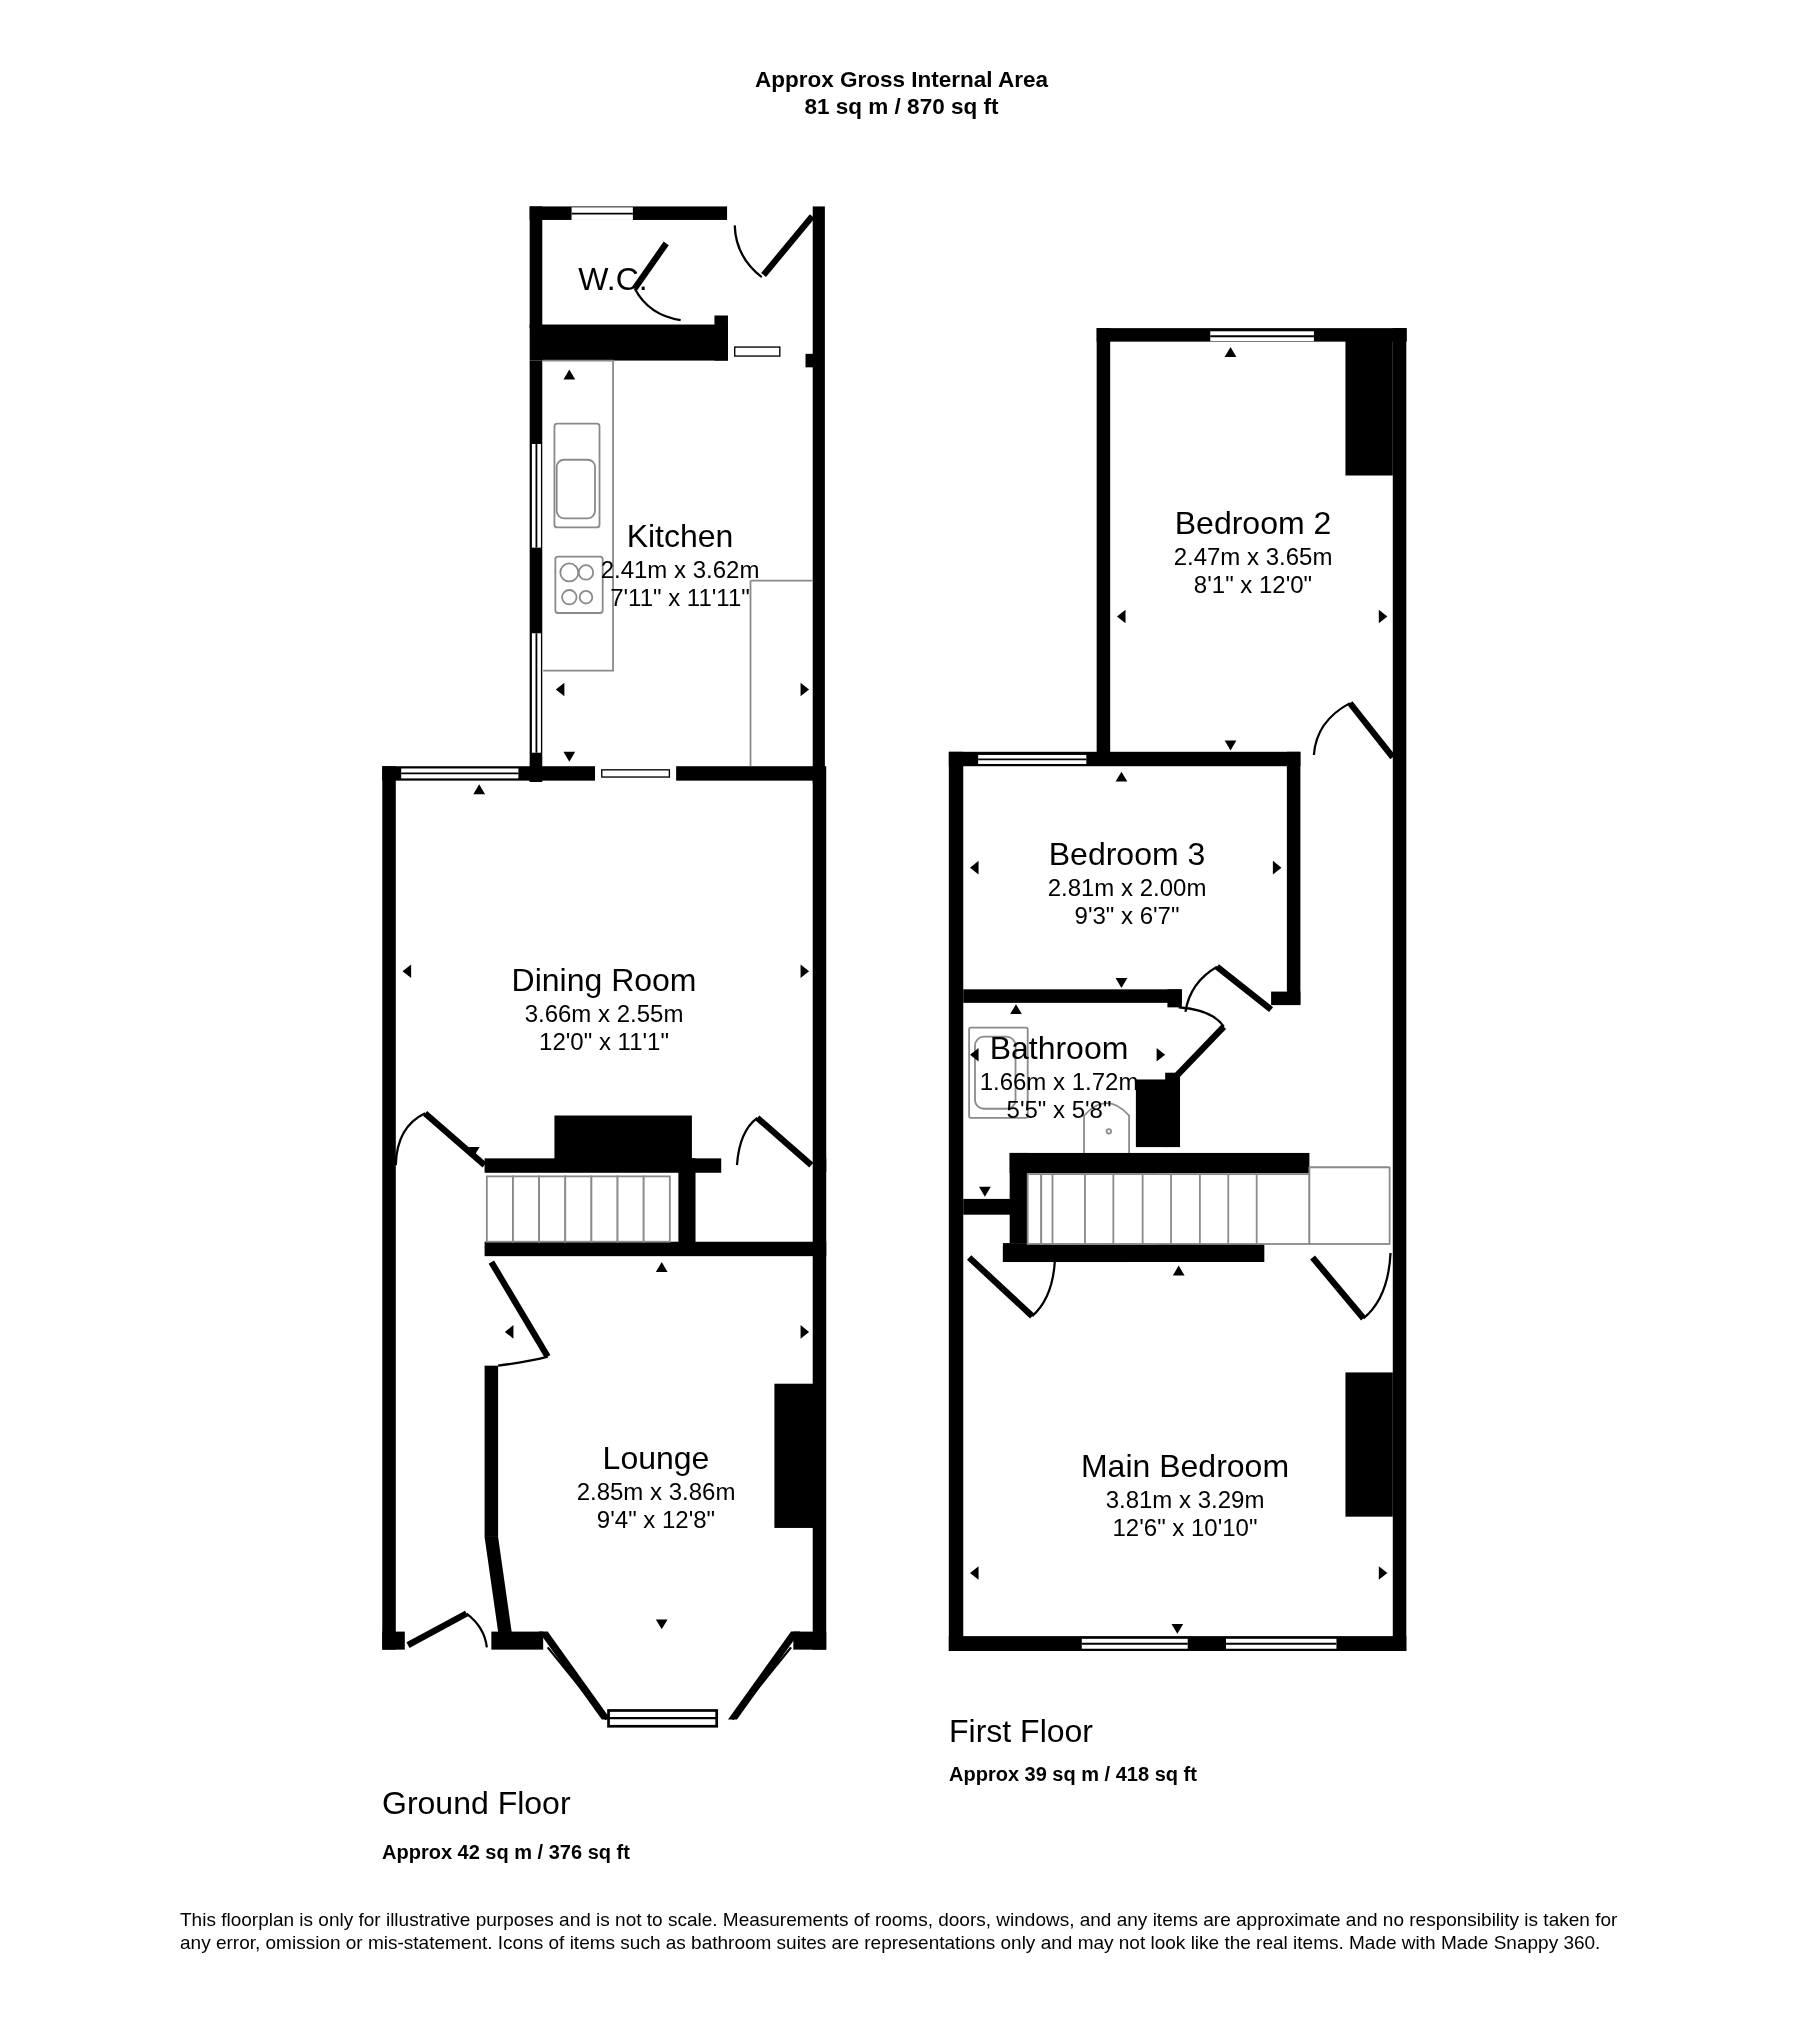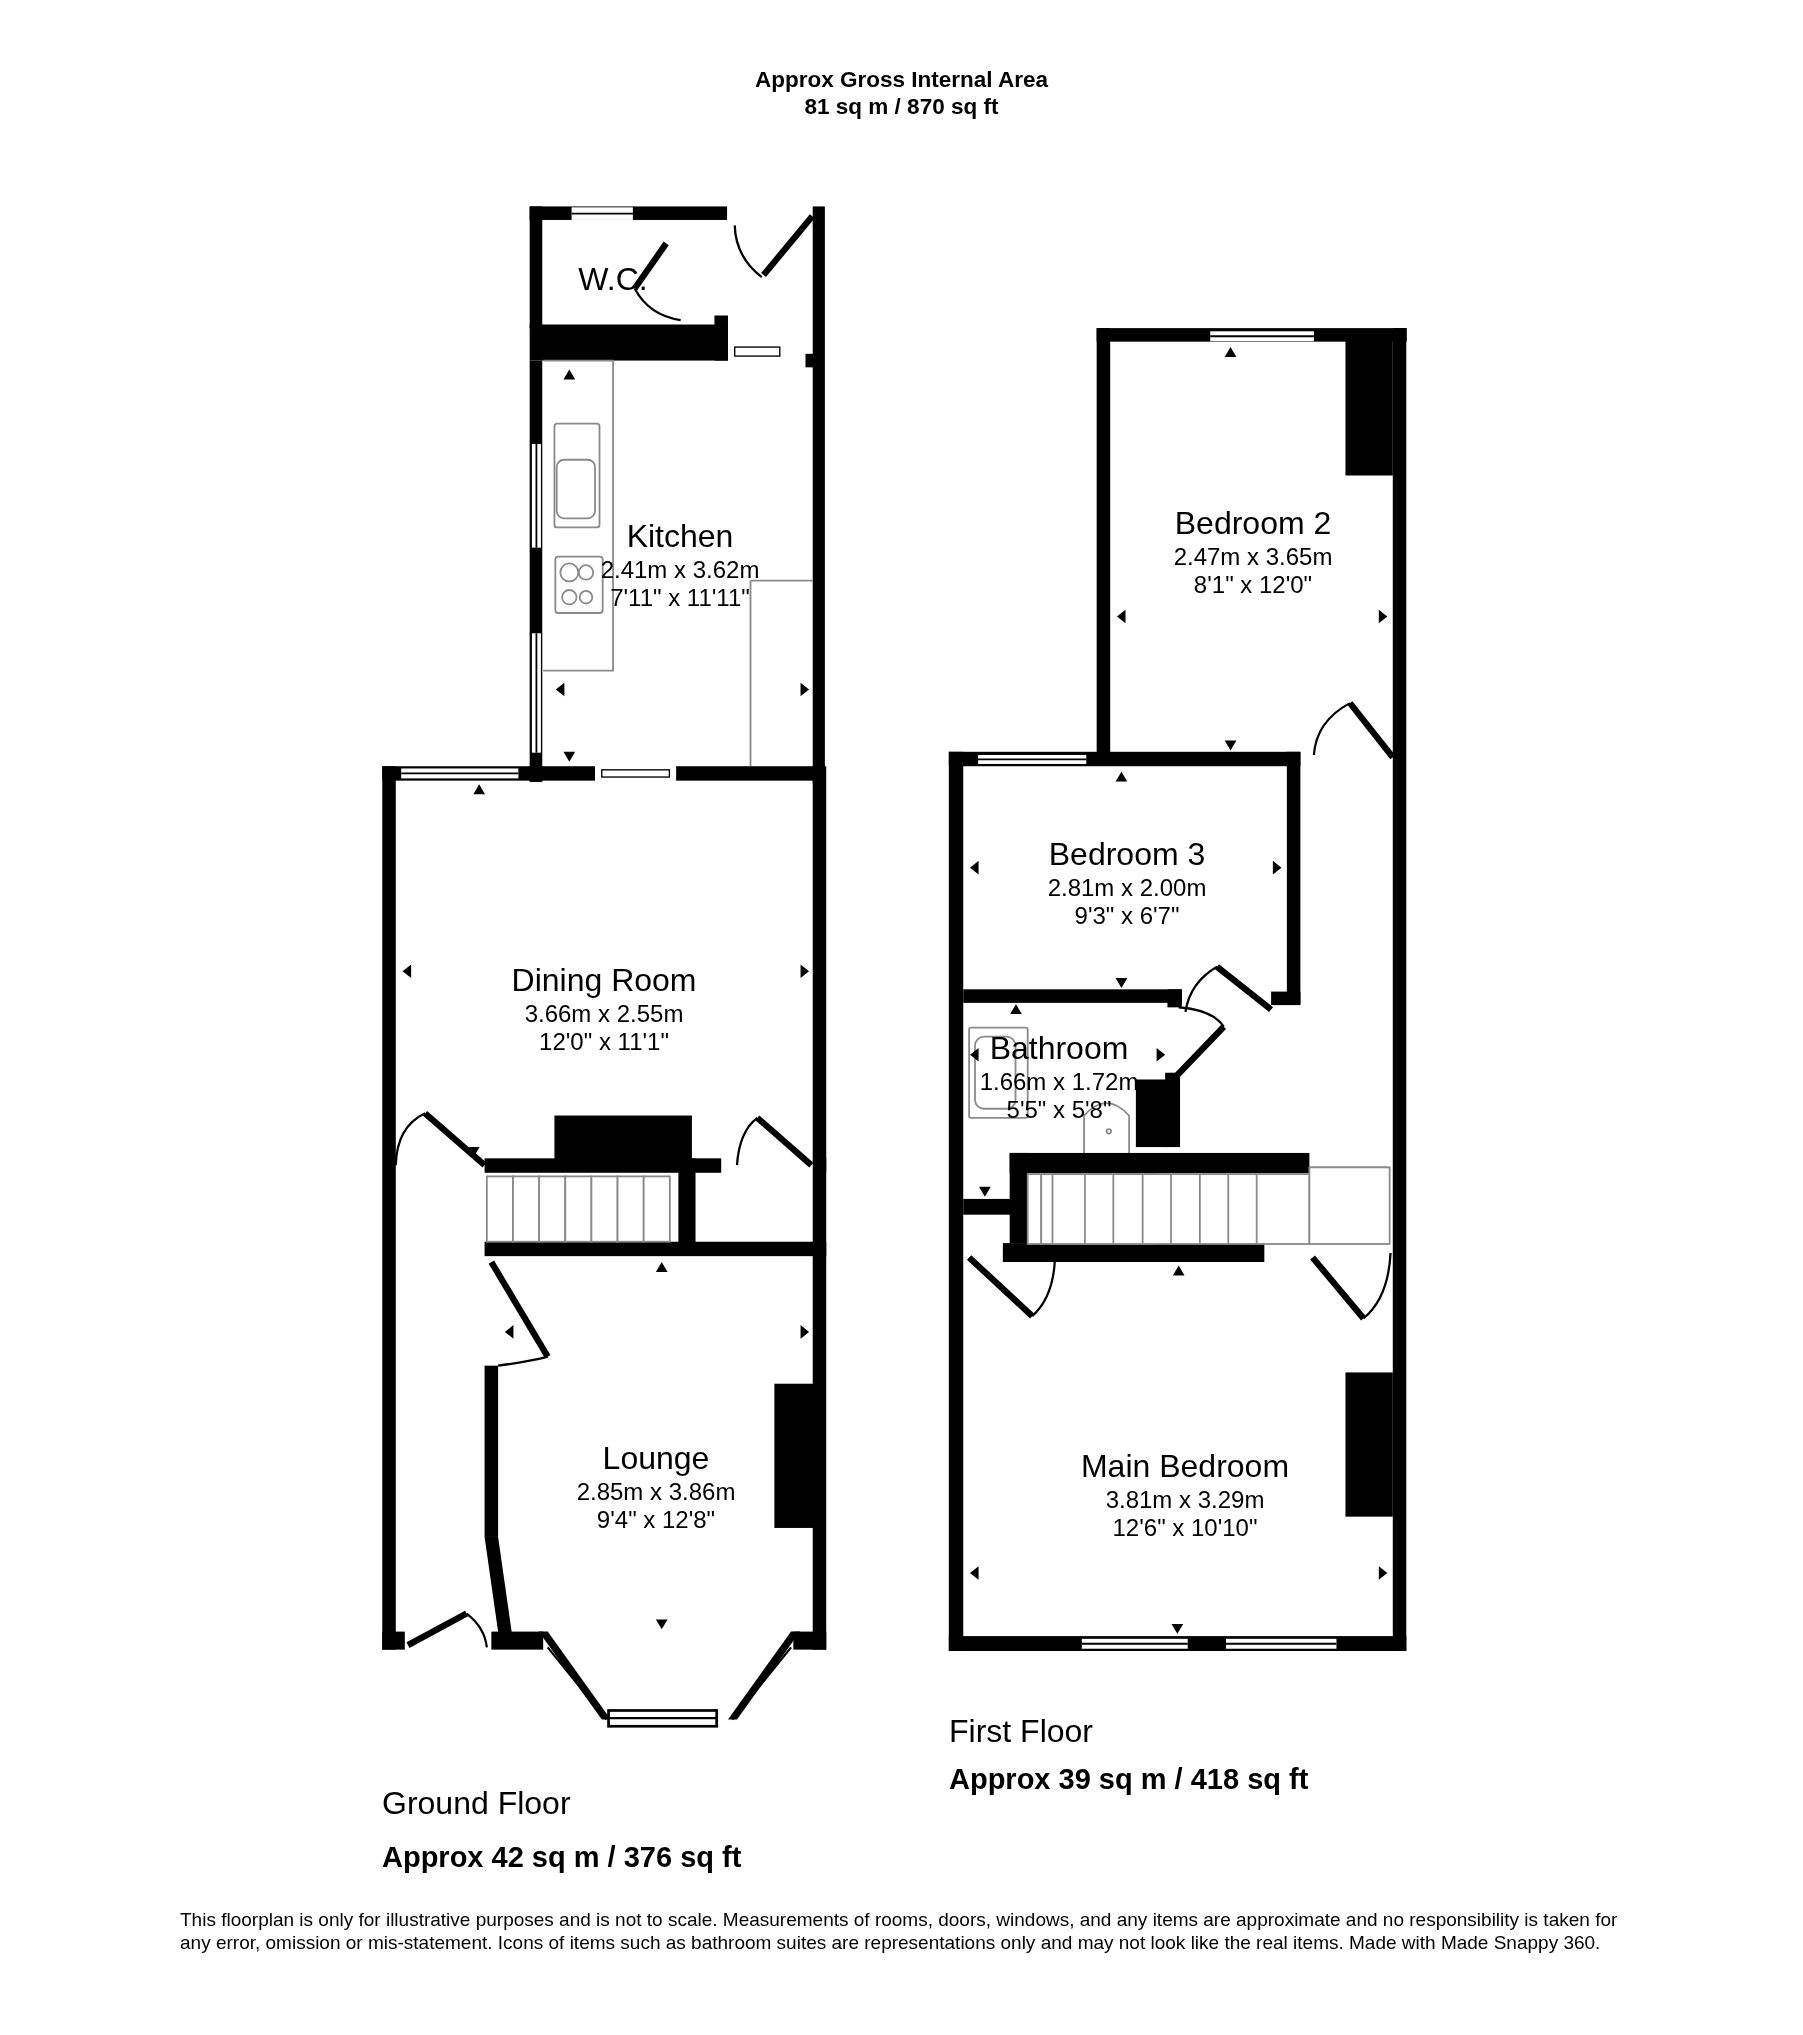--- a/index.html
+++ b/index.html
@@ -3,21 +3,21 @@
 <meta charset="utf-8">
 <style>
   html, body { margin:0; padding:0; background:#ffffff; }
   body { width:1803px; height:2035px; position:relative; overflow:hidden; font-family:"Liberation Sans", sans-serif; color:#000; }
   svg.plan { position:absolute; left:0; top:0; }
   .txt { position:absolute; text-align:center; font-family:"Liberation Sans", sans-serif; line-height:1.18; }
   .hdr { font-weight:bold; font-size:22.5px; }
   .room-name { font-weight:normal; font-size:32px; display:block; }
   .room-dim { font-size:24px; display:block; }
   .floor-title { position:absolute; font-size:32px; }
-  .floor-area { position:absolute; font-size:29px; font-weight:bold; }
+  .floor-area { position:absolute; font-size:20px; font-weight:bold; }
   .disclaimer { position:absolute; left:180px; width:1443px; top:1909px; font-size:19px; line-height:1.2; }
 </style>
 </head>
 <body>
 
 <div class="txt hdr" style="left:631px; width:541px; top:67px;">
   <div>Approx Gross Internal Area</div>
   <div>81 sq m / 870 sq ft</div>
 </div>
 

